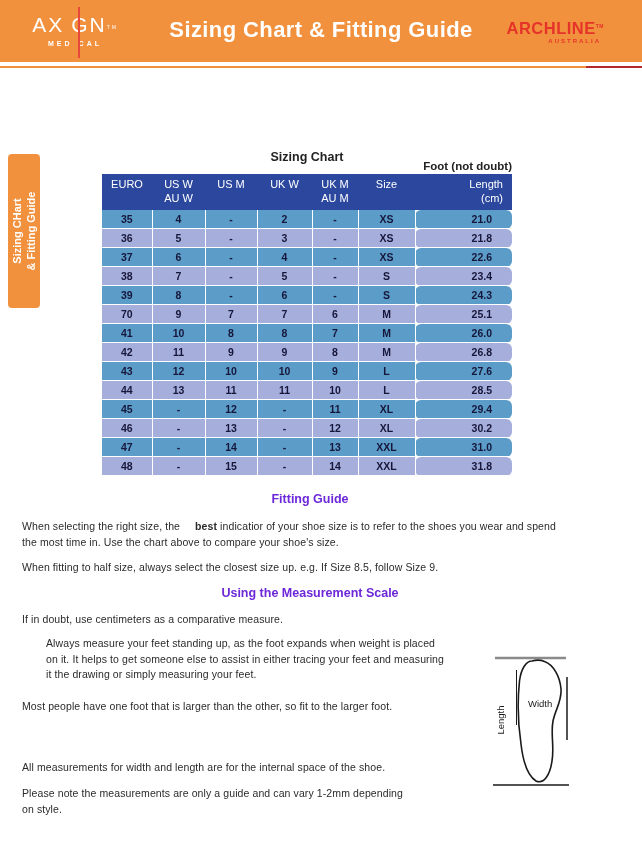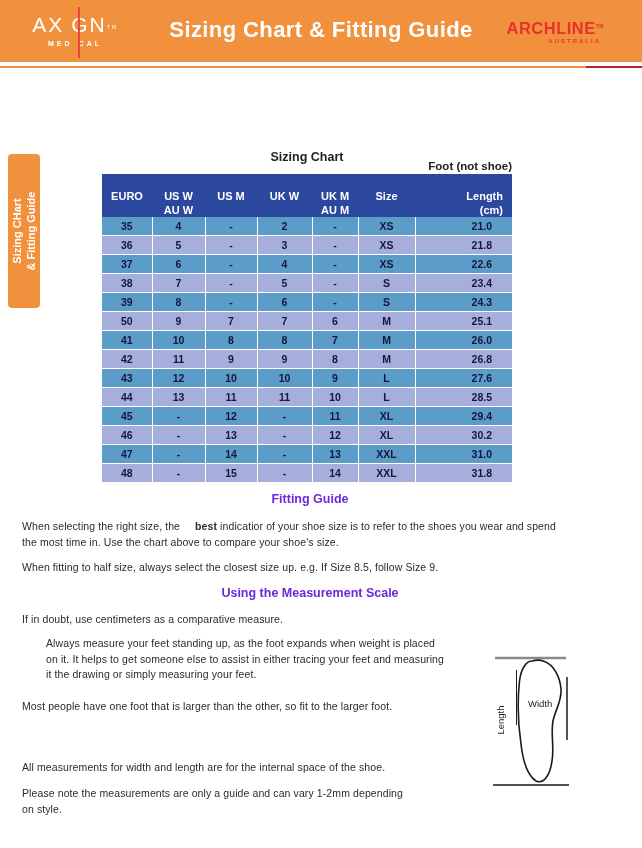--- a/index.html
+++ b/index.html
@@ -35,26 +35,26 @@
   .side-tab-text{position:absolute;left:50%;top:50%;width:154px;height:32px;
     transform:translate(-50%,-50%) rotate(-90deg);text-align:center;color:#fff;
     font-size:11px;font-weight:bold;line-height:14px;padding-top:2px;}
 
   
   .chart-title{position:absolute;left:102px;top:150px;width:410px;text-align:center;
     font-size:12.5px;font-weight:bold;color:#222;}
   .foot-note{position:absolute;left:102px;top:160px;width:410px;text-align:right;
     font-size:11.5px;font-weight:bold;color:#222;}
   .size-table{position:absolute;left:102px;top:174px;width:410px;border-collapse:collapse;table-layout:fixed;}
-  .size-table th{background:var(--header-blue);color:#fff;font-size:11px;font-weight:bold;
-    vertical-align:top;padding-top:16px;height:36px;line-height:13.5px;text-align:center;}
+  .size-table th{background:var(--header-blue);color:#fff;font-size:11px;font-weight:normal;
+    vertical-align:top;padding-top:4px;height:36px;line-height:13.5px;text-align:center;}
   .size-table th.col-length{text-align:right;padding-right:9px;}
   .size-table td{font-size:10.5px;font-weight:bold;color:var(--table-ink);text-align:center;
     height:18px;line-height:18px;border-bottom:1px solid #fff;border-right:1px solid #fff;}
-  .size-table td:last-child{border-right:none;text-align:right;padding-right:20px;}
+  .size-table td:last-child{border-right:none;text-align:right;padding-right:20px;border-radius:6px;}
   .size-table tr.stripe-a td{background:var(--row-blue);margin-left:40px;}
   .size-table tr.stripe-b td{background:var(--row-lavender);}
 
   
   .sec-heading{position:absolute;left:0;width:620px;text-align:center;
     font-size:12.5px;font-weight:bold;color:#6d28d9;}
   .para{position:absolute;left:22px;font-size:10.5px;line-height:15.5px;color:var(--ink);
     white-space:pre-line;letter-spacing:.1px;}
   #fg-heading{top:492px;}
   #fg-p1{top:519px;width:600px;}
@@ -91,21 +91,21 @@
   <div class="header-rule-right"></div>
 
   <div class="side-tab">
     <div class="side-tab-text">
       <div>Sizing CHart</div>
       <div>&amp; Fitting Guide</div>
     </div>
   </div>
 
   <div class="chart-title">Sizing Chart</div>
-  <div class="foot-note">Foot (not shoe)</div>
+  <div class="foot-note">Foot (not doubt)</div>
   <table class="size-table">
     <colgroup>
       <col style="width:50px">
         <col style="width:53px">
         <col style="width:52px">
       <col style="width:55px">
         <col style="width:46px">
         <col style="width:57px">
         <col style="width:97px">
     </colgroup>
@@ -177,21 +177,21 @@
         <tr class="stripe-a">
           <td>39</td>
           <td>8</td>
           <td>-</td>
           <td>6</td>
           <td>-</td>
           <td>S</td>
           <td>24.3</td>
         </tr>
         <tr class="stripe-b">
-          <td>50</td>
+          <td>70</td>
           <td>9</td>
           <td>7</td>
           <td>7</td>
           <td>6</td>
           <td>M</td>
           <td>25.1</td>
         </tr>
         <tr class="stripe-a">
           <td>41</td>
           <td>10</td>

